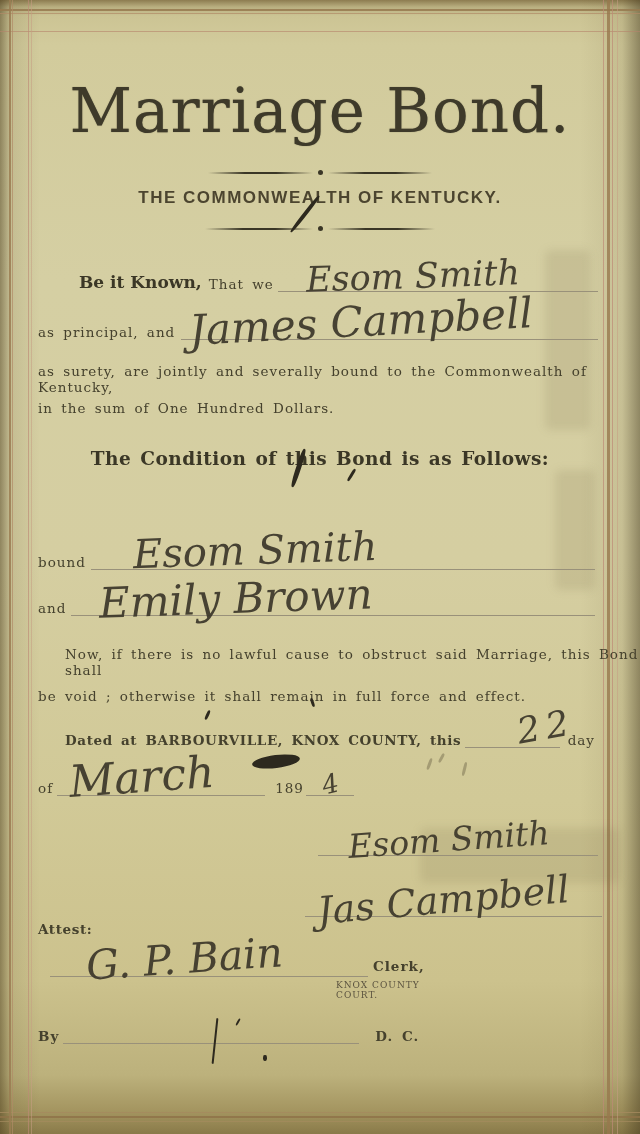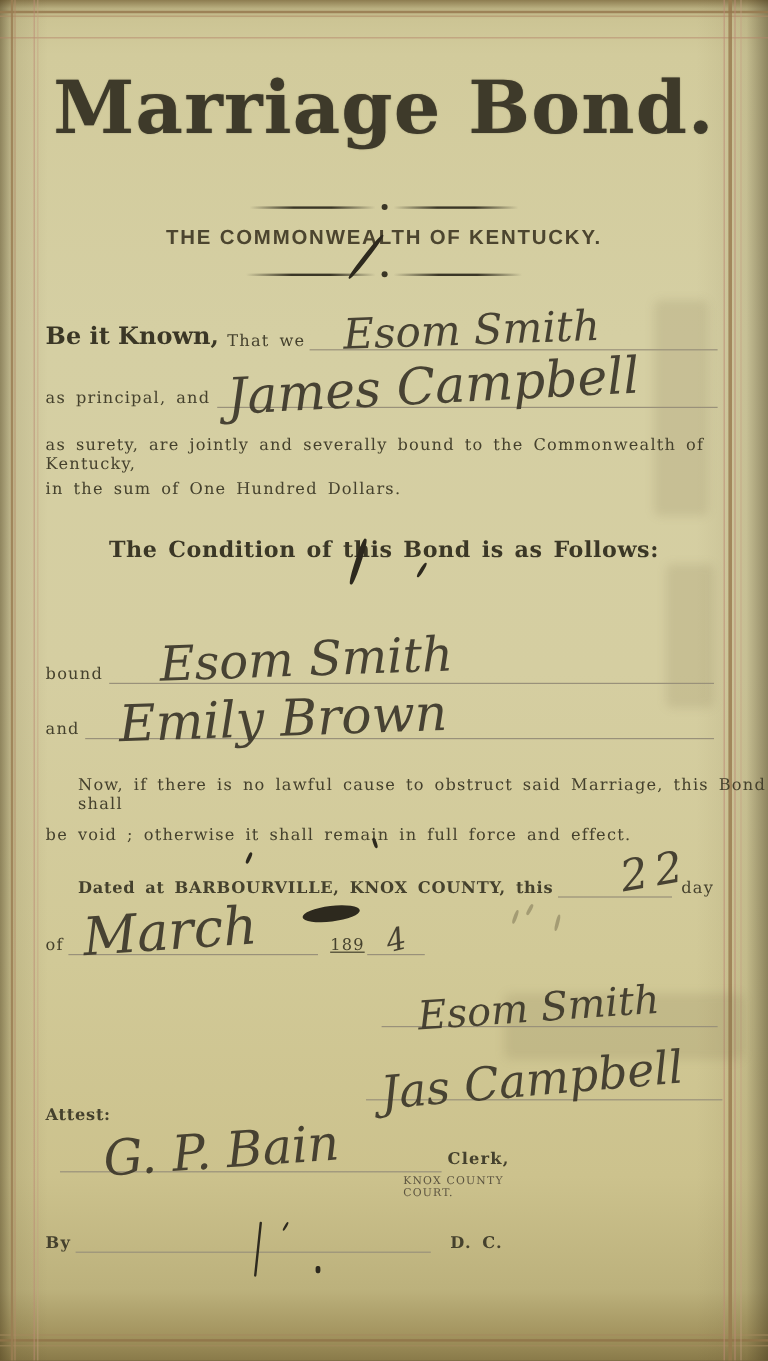--- a/index.html
+++ b/index.html
@@ -14,22 +14,23 @@
                       #bcb17c 1075px, #a3945f 1112px, #897a49 1134px);
   }
   
   .vrule{position:absolute;top:0;bottom:0;}
   .hrule{position:absolute;left:0;right:0;}
   
   .printed{font-size:13.5px;letter-spacing:1px;word-spacing:3px;color:#45412d;}
   .gothic{font-weight:bold;color:#3b3726;}
   .title{
     position:absolute;left:0;right:0;text-align:center;
-    font-size:61px;font-weight:bold;color:#3e3a2a;letter-spacing:1px;
+    font-size:61px;font-weight:normal;color:#3e3a2a;letter-spacing:1px;
     text-shadow:0 0 1px rgba(62,58,42,.6);
+    margin-top:20px;
   }
   .subtitle{
     position:absolute;left:0;right:0;text-align:center;
     font-family:"Liberation Sans",sans-serif;font-weight:bold;
     font-size:17px;letter-spacing:1.5px;color:#4c452f;
   }
   .heading2{
     position:absolute;left:0;right:0;text-align:center;
     font-size:18.5px;font-weight:bold;color:#3b3726;letter-spacing:.5px;word-spacing:2px;
   }
@@ -87,21 +88,21 @@
   </div>
   <div class="subtitle" style="top:188px;">THE COMMONWEALTH OF KENTUCKY.</div>
   <div class="orn" style="top:226px;left:205px;width:230px;">
     <span class="bar"></span>
     <span class="dot"></span>
     <span class="bar"></span>
   </div>
   <div class="ink" style="left:282px;top:212px;width:46px;height:4px;transform:rotate(-52deg);"></div>
 
   <div class="row" style="top:250px;left:38px;right:42px;height:42px;">
-    <span class="gothic" style="font-size:20px;">Be it Known,</span>
+    <span class="gothic" style="font-size:17px;margin-left:41px;">Be it Known,</span>
     <span class="printed" style="margin-left:7px;">That we</span>
     <span class="fill" style="margin-left:4px;">
       <span class="hand" style="left:28px;bottom:-5px;font-size:35px;transform:rotate(-2deg);">Esom Smith</span>
     </span>
   </div>
 
   <div class="row" style="top:296px;left:38px;right:42px;height:44px;">
     <span class="printed">as principal, and</span>
     <span class="fill" style="margin-left:6px;">
       <span class="hand" style="left:8px;bottom:-7px;font-size:42px;transform:rotate(-3deg);">James Campbell</span>
@@ -145,21 +146,21 @@
   <div class="ink" style="left:252px;top:755px;width:48px;height:13px;transform:rotate(-7deg);border-radius:50%;"></div>
   <div class="pencil" style="left:428px;top:758px;width:3px;height:12px;transform:rotate(20deg);"></div>
   <div class="pencil" style="left:440px;top:753px;width:3px;height:10px;transform:rotate(28deg);"></div>
   <div class="pencil" style="left:463px;top:762px;width:3px;height:14px;transform:rotate(14deg);"></div>
 
   <div class="row" style="top:754px;left:38px;width:330px;height:42px;">
     <span class="printed">of</span>
     <span class="shortline" style="width:208px;margin-left:4px;">
       <span class="hand" style="left:12px;bottom:-7px;font-size:44px;transform:rotate(-4deg);">March</span>
     </span>
-    <span class="printed" style="margin-left:10px;text-decoration:underline;">189</span>
+    <span class="printed" style="margin-left:10px;">189</span>
     <span class="shortline" style="width:48px;margin-left:2px;">
       <span class="hand" style="left:16px;bottom:-4px;font-size:26px;transform:rotate(-14deg);">4</span>
     </span>
   </div>
 
   <div class="shortline" style="position:absolute;left:318px;top:820px;width:280px;height:35px;">
     <span class="hand" style="left:30px;bottom:-4px;font-size:33px;transform:rotate(-4deg);">Esom Smith</span>
   </div>
 
   <div class="shortline" style="position:absolute;left:305px;top:876px;width:297px;height:40px;">

